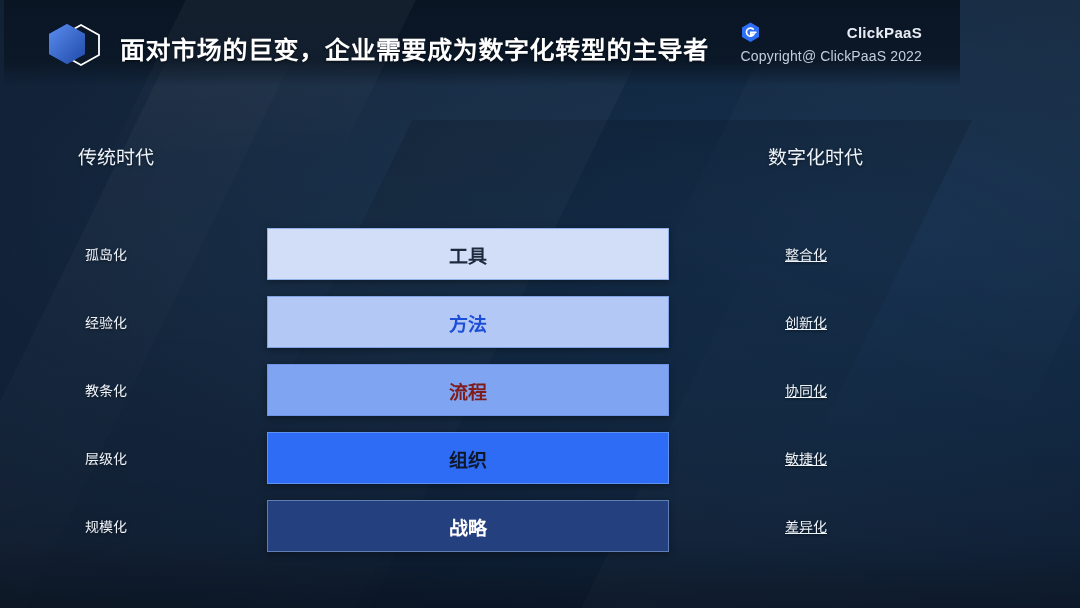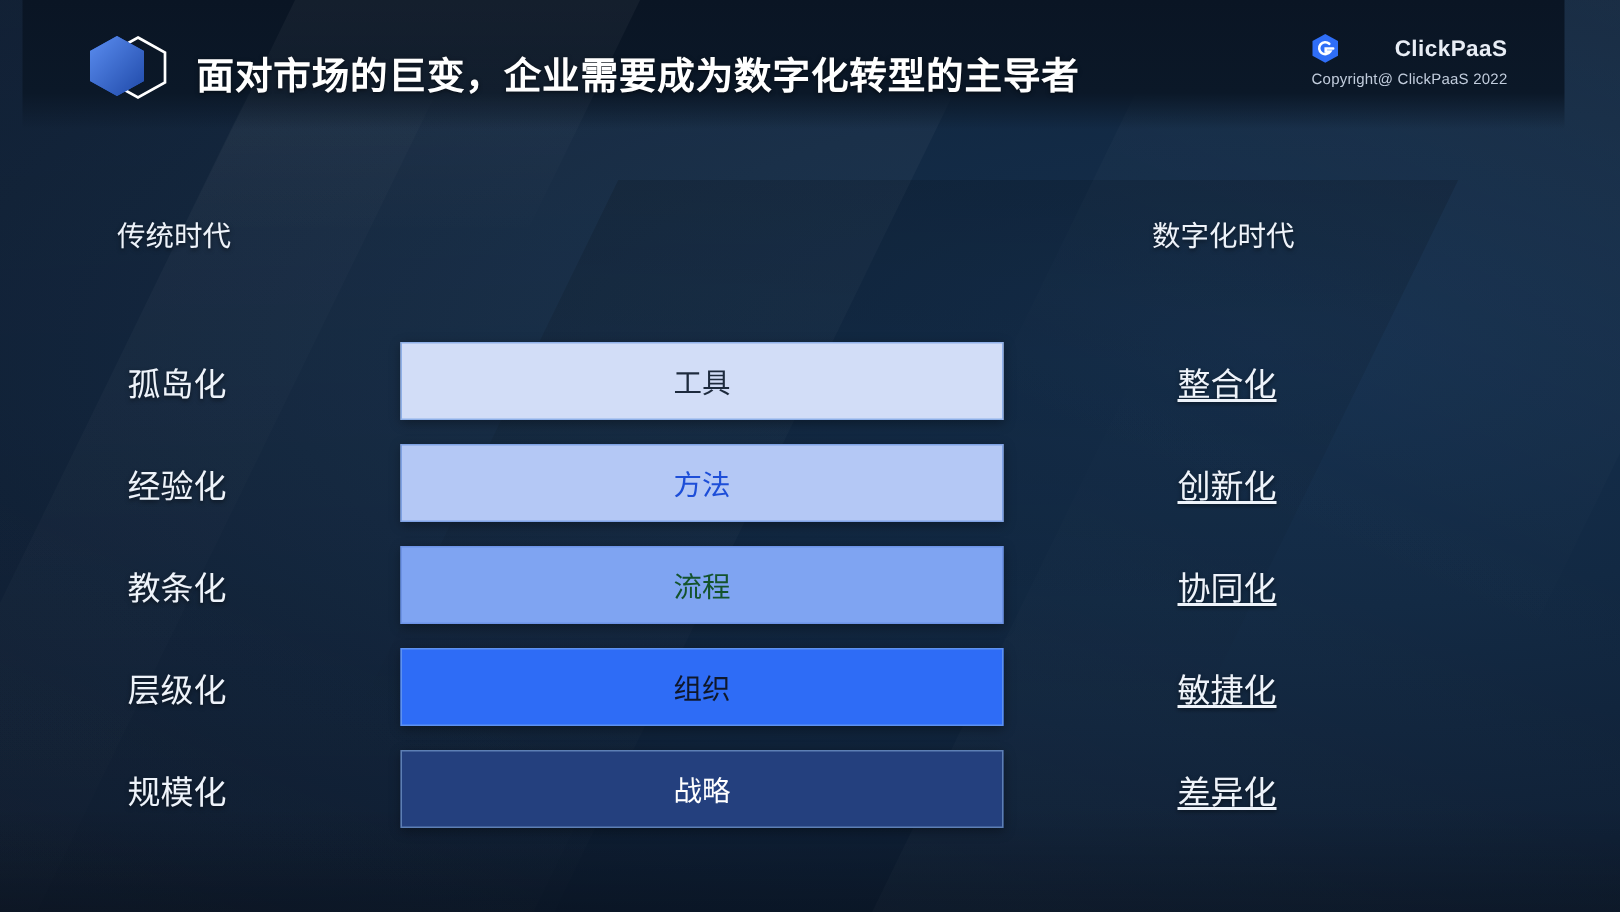--- a/index.html
+++ b/index.html
@@ -41,21 +41,21 @@
         background:linear-gradient(20deg,rgba(255,255,255,.03),rgba(255,255,255,0) 72%);
         transform:skewX(-26deg); }
   .f6 { top:120px; left:300px; width:560px; height:460px;
         background:linear-gradient(180deg,rgba(0,0,0,.14),rgba(0,0,0,0) 80%);
         transform:skewX(-26deg); }
   .f7 { bottom:0; left:0; width:1080px; height:70px;
         background:linear-gradient(180deg,rgba(0,0,0,0),rgba(0,0,0,.22)); }
 
   
   .header {
-    position:absolute; top:0; left:15px; width:1028px; height:86px;
+    position:absolute; top:0; left:4px; width:956px; height:86px;
     background:linear-gradient(180deg,#0a1524 0%,#0b1828 72%,rgba(11,24,40,0) 100%);
     z-index:5;
   }
   .header-shard {
     position:absolute; top:-30px; left:150px; width:230px; height:190px;
     background:linear-gradient(180deg,rgba(255,255,255,.05),rgba(255,255,255,0));
     transform:skewX(-26deg);
   }
 
   .logo-mark {
@@ -72,21 +72,21 @@
     white-space:nowrap;
   }
 
   .brand { position:absolute; right:38px; top:22px; text-align:center; }
   .brand-row { display:flex; align-items:center; gap:7px; justify-content:space-between; }
   .brand-icon { width:19px; height:21px; display:block; }
   .brand-name {
     font-size:15px; font-weight:bold; color:#e8edf5; letter-spacing:.3px;
   }
   .brand-copy {
-    margin-top:5px; font-size:10px; color:#c2cddd; letter-spacing:.15px;
+    margin-top:5px; font-size:14px; color:#c2cddd; letter-spacing:.15px;
     white-space:nowrap;
   }
 
   
   .era {
     position:absolute; top:142px;
     font-size:19px; color:#eef3fa; font-weight:500;
     text-shadow:0 1px 3px rgba(0,0,0,.5);
     z-index:4; white-space:nowrap;
   }
@@ -94,32 +94,32 @@
   .era-right { left:768px; }
 
   
   .rows { position:absolute; top:228px; left:0; width:1080px; z-index:4; }
   .row {
     position:relative; height:52px; margin-bottom:16px;
   }
   .side-label {
     position:absolute; top:0; height:52px;
     display:flex; align-items:center;
-    font-size:22px; color:#eef3fa; font-weight:500;
+    font-size:14px; color:#eef3fa; font-weight:500;
     text-shadow:0 1px 3px rgba(0,0,0,.5);
     white-space:nowrap;
   }
   .side-left  { left:85px; }
   .side-right { left:785px;text-decoration:underline; }
 
   .bar {
     position:absolute; left:267px; top:0;
     width:402px; height:52px;
     display:flex; align-items:center; justify-content:center;
-    font-size:19px; font-weight:400;
+    font-size:19px; font-weight:700;
     box-shadow:0 2px 7px rgba(0,0,0,.35);
   }
 </style>
 </head>
 <body>
 
 <div class="slide">
 
   <div class="facets">
     <div class="facet f1"></div>
@@ -173,21 +173,21 @@
         <div class="bar" style="background: rgb(210, 221, 247); border: 1.5px solid rgb(143, 176, 232); color: rgb(29, 42, 61);">工具</div>
         <div class="side-label side-right">整合化</div>
       </div>
       <div class="row">
         <div class="side-label side-left">经验化</div>
         <div class="bar" style="background: rgb(180, 200, 245); border: 1.5px solid rgb(127, 162, 228); color: #1d4ed8;">方法</div>
         <div class="side-label side-right">创新化</div>
       </div>
       <div class="row">
         <div class="side-label side-left">教条化</div>
-        <div class="bar" style="background: rgb(127, 164, 242); border: 1.5px solid rgb(109, 147, 230); color: #14532d;">流程</div>
+        <div class="bar" style="background: rgb(127, 164, 242); border: 1.5px solid rgb(109, 147, 230); color: #7f1d1d;">流程</div>
         <div class="side-label side-right">协同化</div>
       </div>
       <div class="row">
         <div class="side-label side-left">层级化</div>
         <div class="bar" style="background: rgb(46, 108, 246); border: 1.5px solid rgb(94, 146, 240); color: #0f172a;">组织</div>
         <div class="side-label side-right">敏捷化</div>
       </div>
       <div class="row">
         <div class="side-label side-left">规模化</div>
         <div class="bar" style="background: rgb(36, 64, 126); border: 1.5px solid rgb(93, 127, 180); color: rgb(255, 255, 255);">战略</div>

